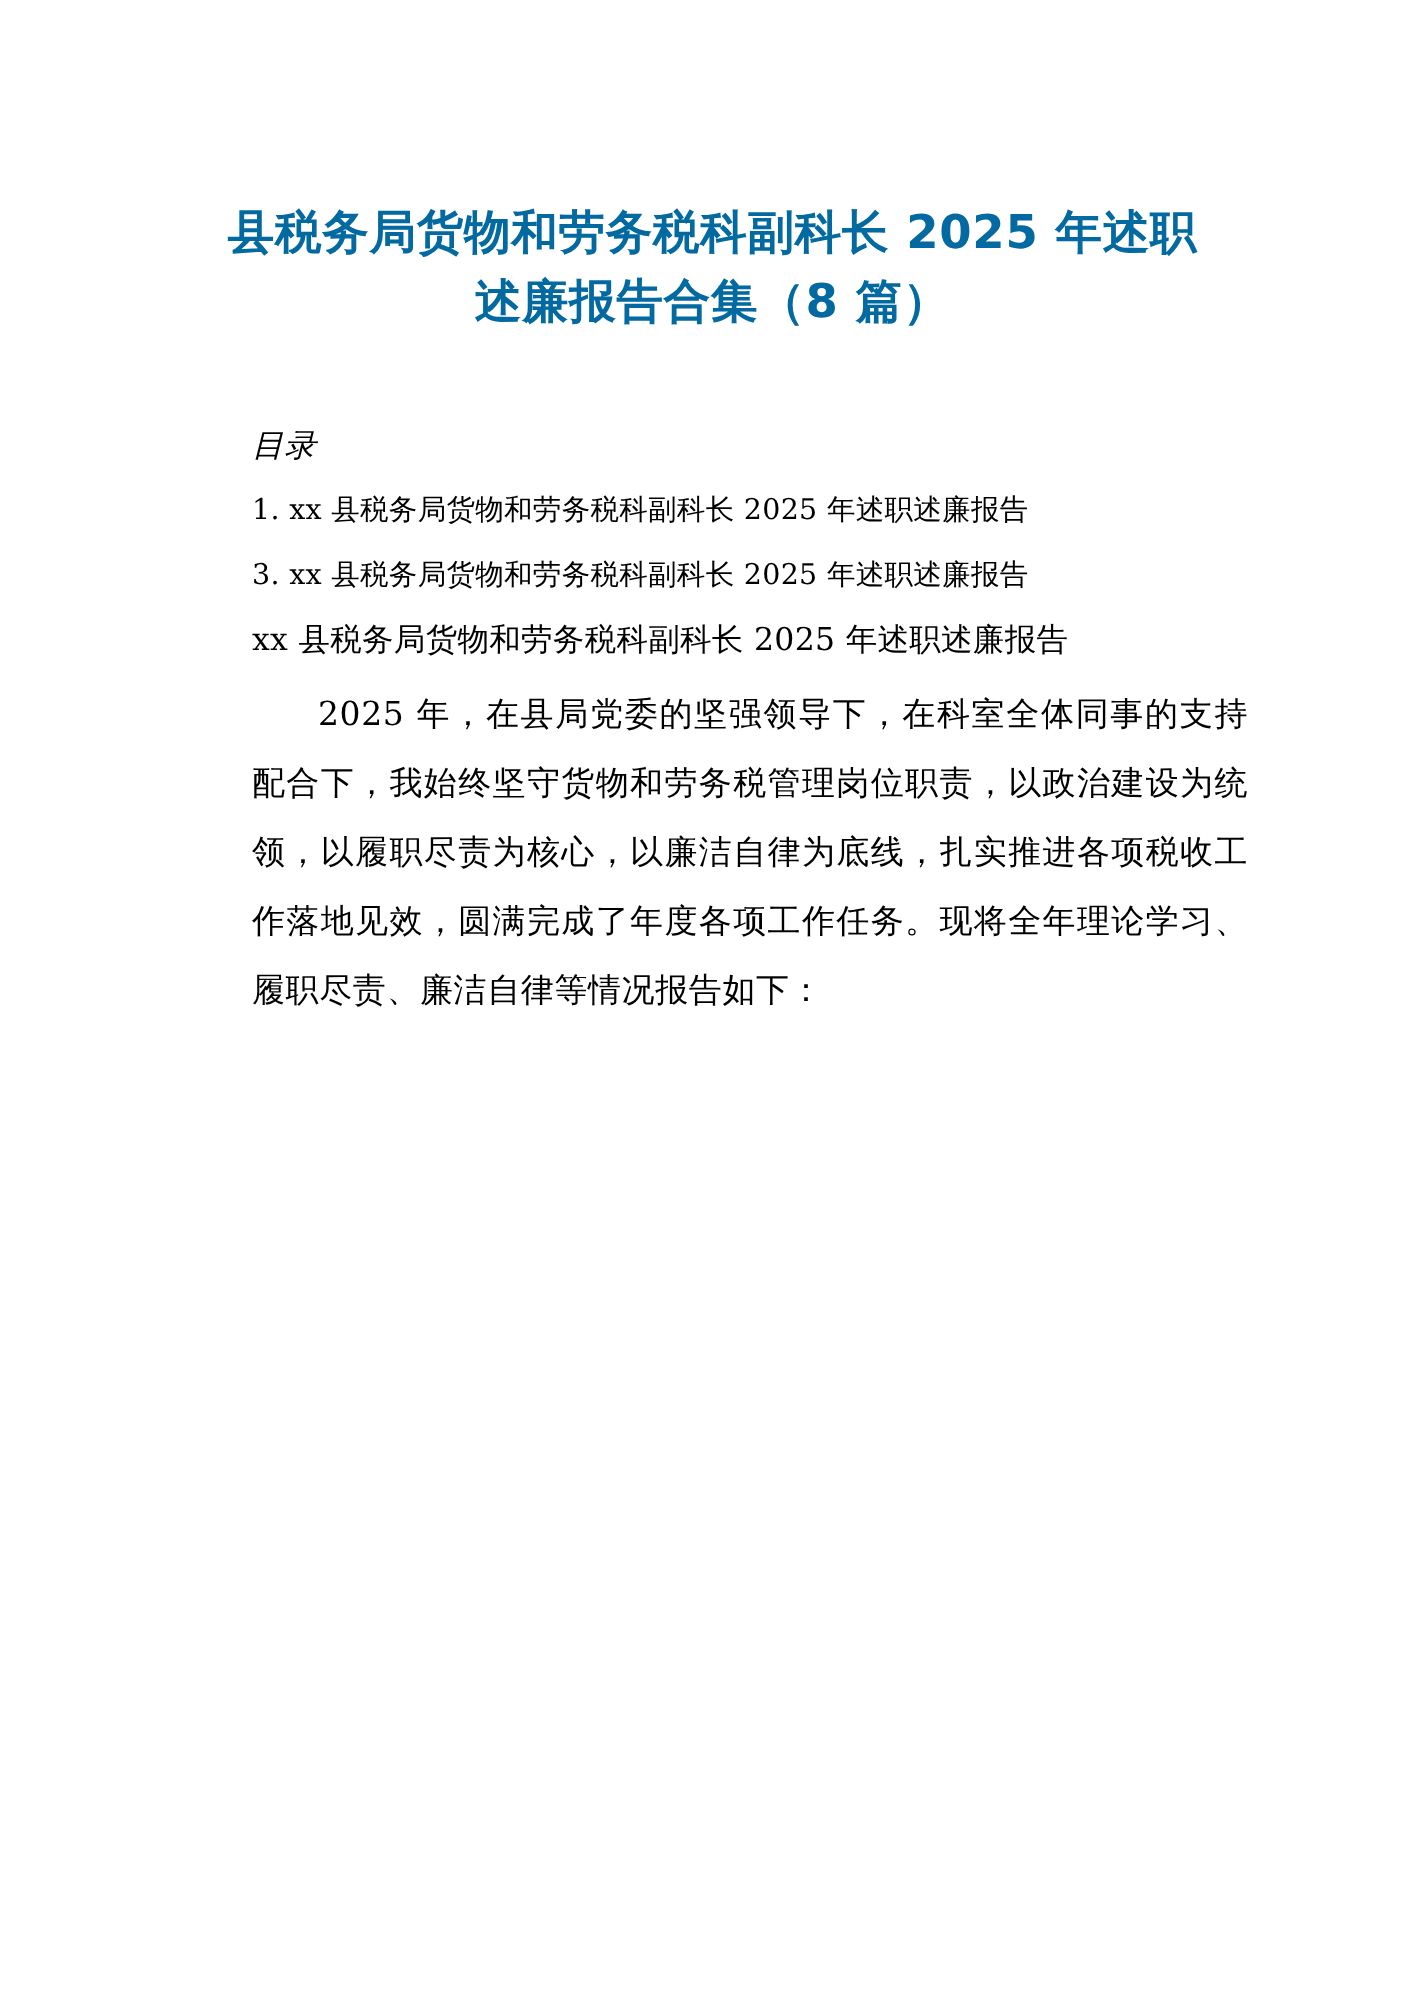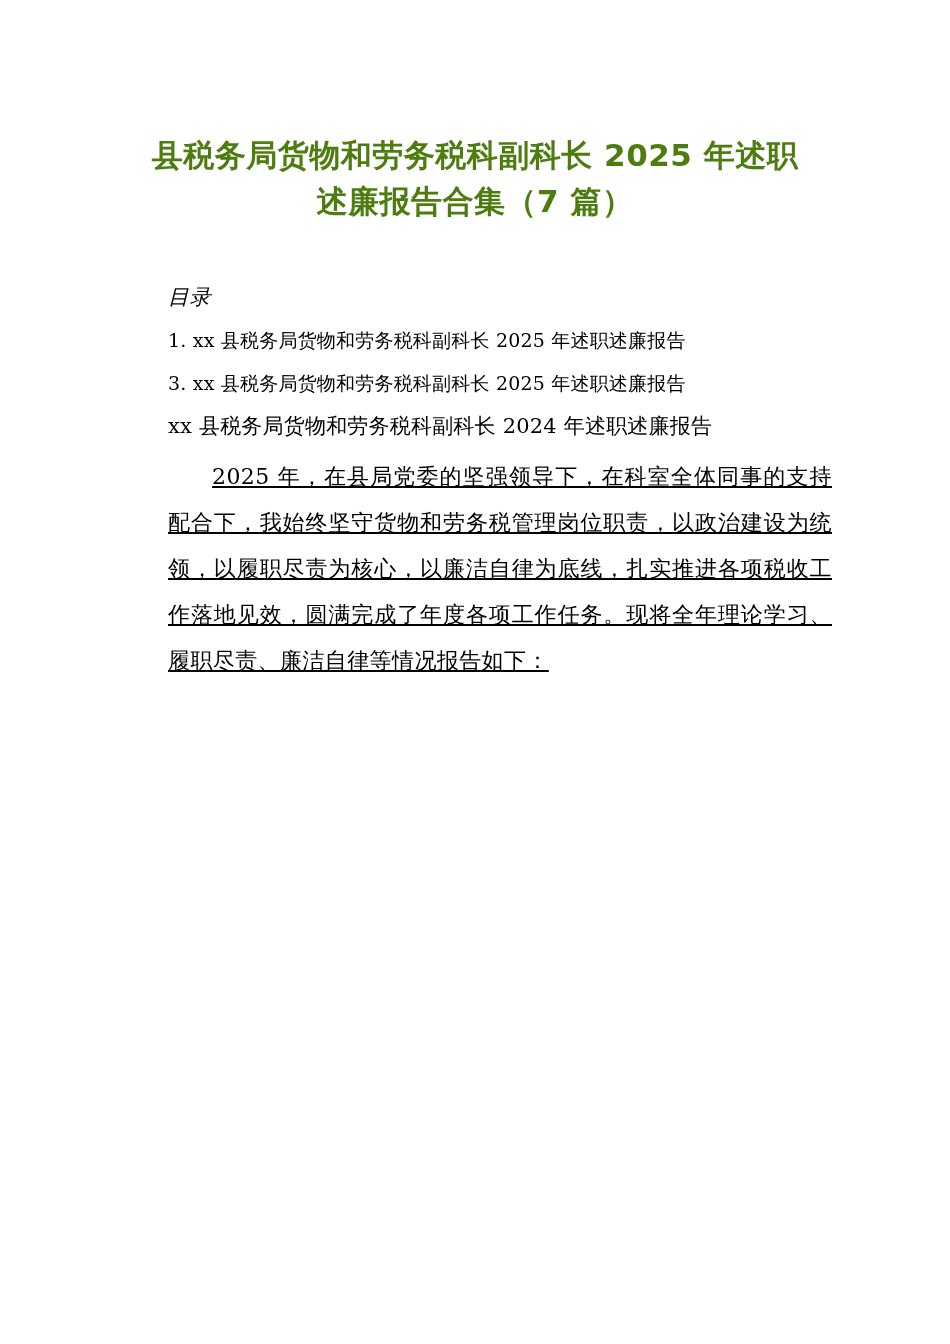--- a/index.html
+++ b/index.html
@@ -22,21 +22,21 @@
     position: absolute;
     left: 118px;
     top: 132px;
     width: 714px;
     text-align: center;
     font-family: "DejaVu Sans", sans-serif;
     font-weight: 700;
     font-size: 31px;
     line-height: 46px;
     letter-spacing: 0.5px;
-    color: #4d7c0f;
+    color: #0369a1;
   }
 
   
   .content {
     position: absolute;
     left: 168px;
     top: 276px;
     width: 664px;
   }
 
@@ -66,52 +66,51 @@
     font-size: 22px;
     line-height: 46px;
     text-align: justify;
     text-justify: inter-ideograph;
     text-indent: 44px;
     letter-spacing: 0.4px;
     margin: 0;
   }
   .para.first-body {
     margin-top: 6px;
-    text-decoration: underline;
   }
 
   
   .section-heading {
     font-family: "DejaVu Sans", sans-serif;
     font-weight: 700;
     font-size: 21px;
     line-height: 46px;
     text-indent: 42px;
     letter-spacing: 0.3px;
     margin: 6px 0 2px 0;
   }
 </style>
 </head>
 <body>
 
 <div class="page">
 
   <div class="doc-title">
     <div>县税务局货物和劳务税科副科长 2025 年述职</div>
-    <div>述廉报告合集（7 篇）</div>
+    <div>述廉报告合集（8 篇）</div>
   </div>
 
   <div class="content">
 
     <div class="toc-label">目录</div>
 
     <div class="toc-item">1. xx 县税务局货物和劳务税科副科长 2025 年述职述廉报告</div>
     <div class="toc-item">3. xx 县税务局货物和劳务税科副科长 2025 年述职述廉报告</div>
 
-    <div class="toc-heading-line">xx 县税务局货物和劳务税科副科长 2024 年述职述廉报告</div>
+    <div class="toc-heading-line">xx 县税务局货物和劳务税科副科长 2025 年述职述廉报告</div>
 
     <p class="para first-body">2025 年，在县局党委的坚强领导下，在科室全体同事的支持配合下，我始终坚守货物和劳务税管理岗位职责，以政治建设为统领，以履职尽责为核心，以廉洁自律为底线，扎实推进各项税收工作落地见效，圆满完成了年度各项工作任务。现将全年理论学习、履职尽责、廉洁自律等情况报告如下：</p>
 
 
 
   </div>
 
 </div>
 
 </body></html>

